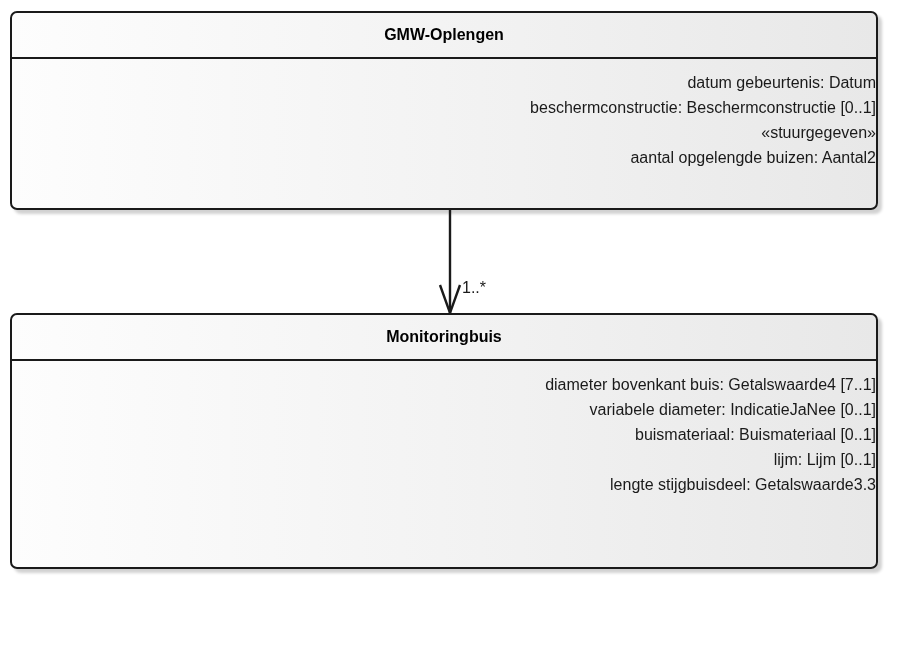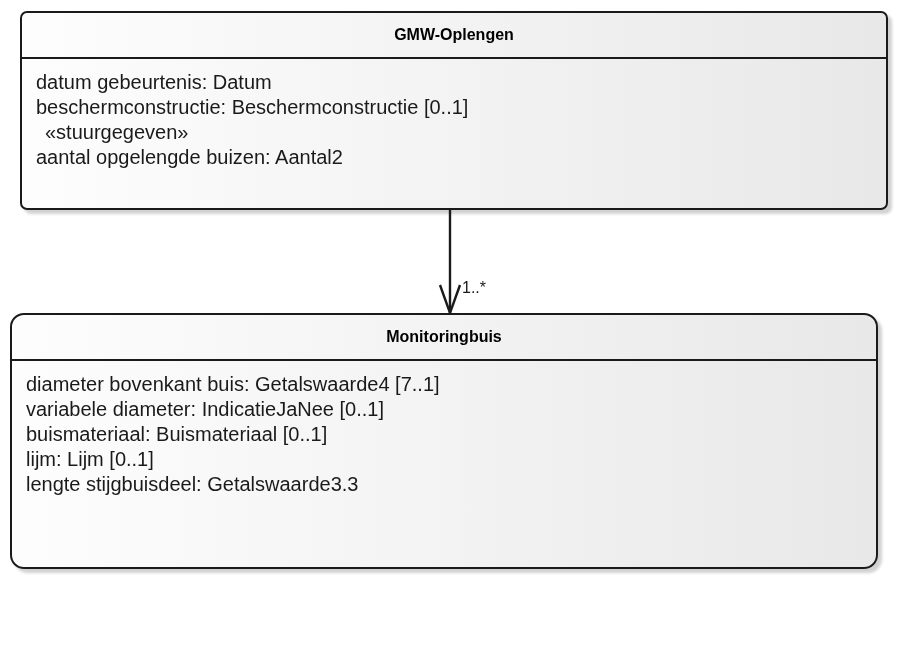--- a/index.html
+++ b/index.html
@@ -37,42 +37,42 @@
     font-weight: bold;
     font-size: 16px;
     color: #000000;
     border-bottom: 2px solid #1a1a1a;
     white-space: nowrap;
   }
   .uml-attributes {
     padding: 11px 0 0 14px;
   }
   .attr-line {
-    font-size: 20px;
+    font-size: 16px;
     line-height: 25px;
     color: #1a1a1a;
     white-space: nowrap;
+    text-align: right;
   }
   .attr-line.stereotype {
     padding-left: 9px;
   }
 
   
   #class-gmw-oplengen {
-    left: 20px;
+    left: 10px;
     top: 11px;
     width: 868px;
     height: 199px;
   }
   #class-monitoringbuis {
     left: 10px;
     top: 313px;
     width: 868px;
     height: 256px;
-    border-radius: 14px;
   }
 
   
   #association {
     position: absolute;
     left: 0;
     top: 200px;
     width: 900px;
     height: 130px;
     pointer-events: none;

